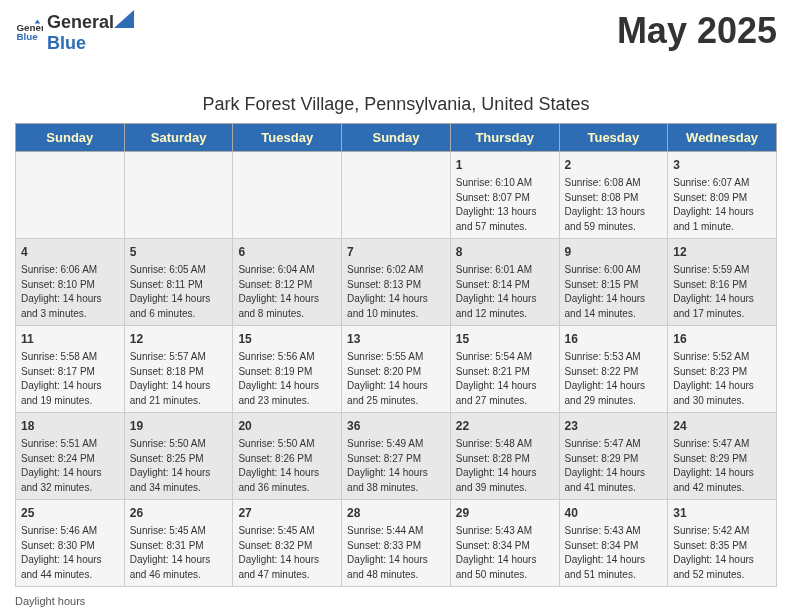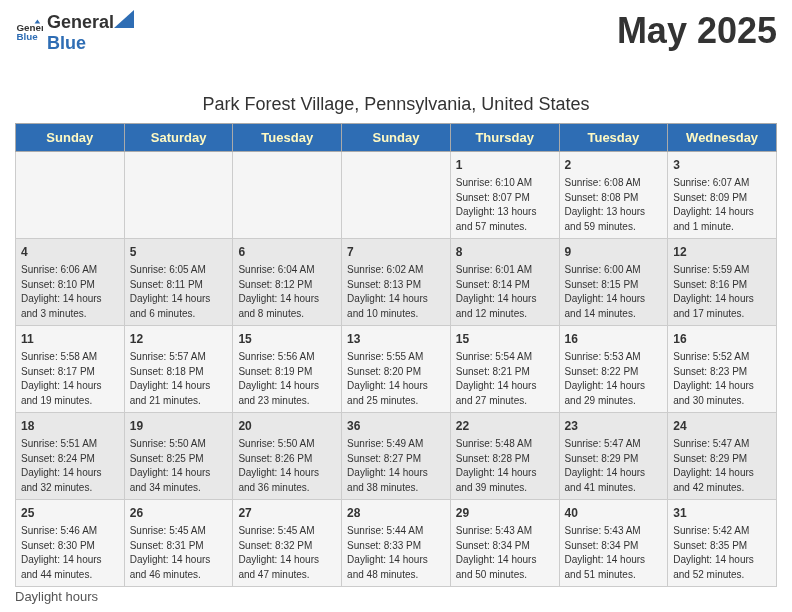--- a/index.html
+++ b/index.html
@@ -89,22 +89,22 @@
       color: #333;
       line-height: 1.45;
     }
     .empty-cell {
       background: #fff !important;
     }
     tbody tr:nth-child(odd) td.empty-cell {
       background: #f5f5f5 !important;
     }
     .footer-note {
-      margin-top: 2px;
-      font-size: 13px;
+      margin-top: 8px;
+      font-size: 11px;
       color: #555;
       text-align: left;
     }
   </style>
 </head>
 <body>
 
 <div class="header-top">
   <div class="logo">
     <svg class="logo-icon" viewBox="0 0 40 40" xmlns="http://www.w3.org/2000/svg">

